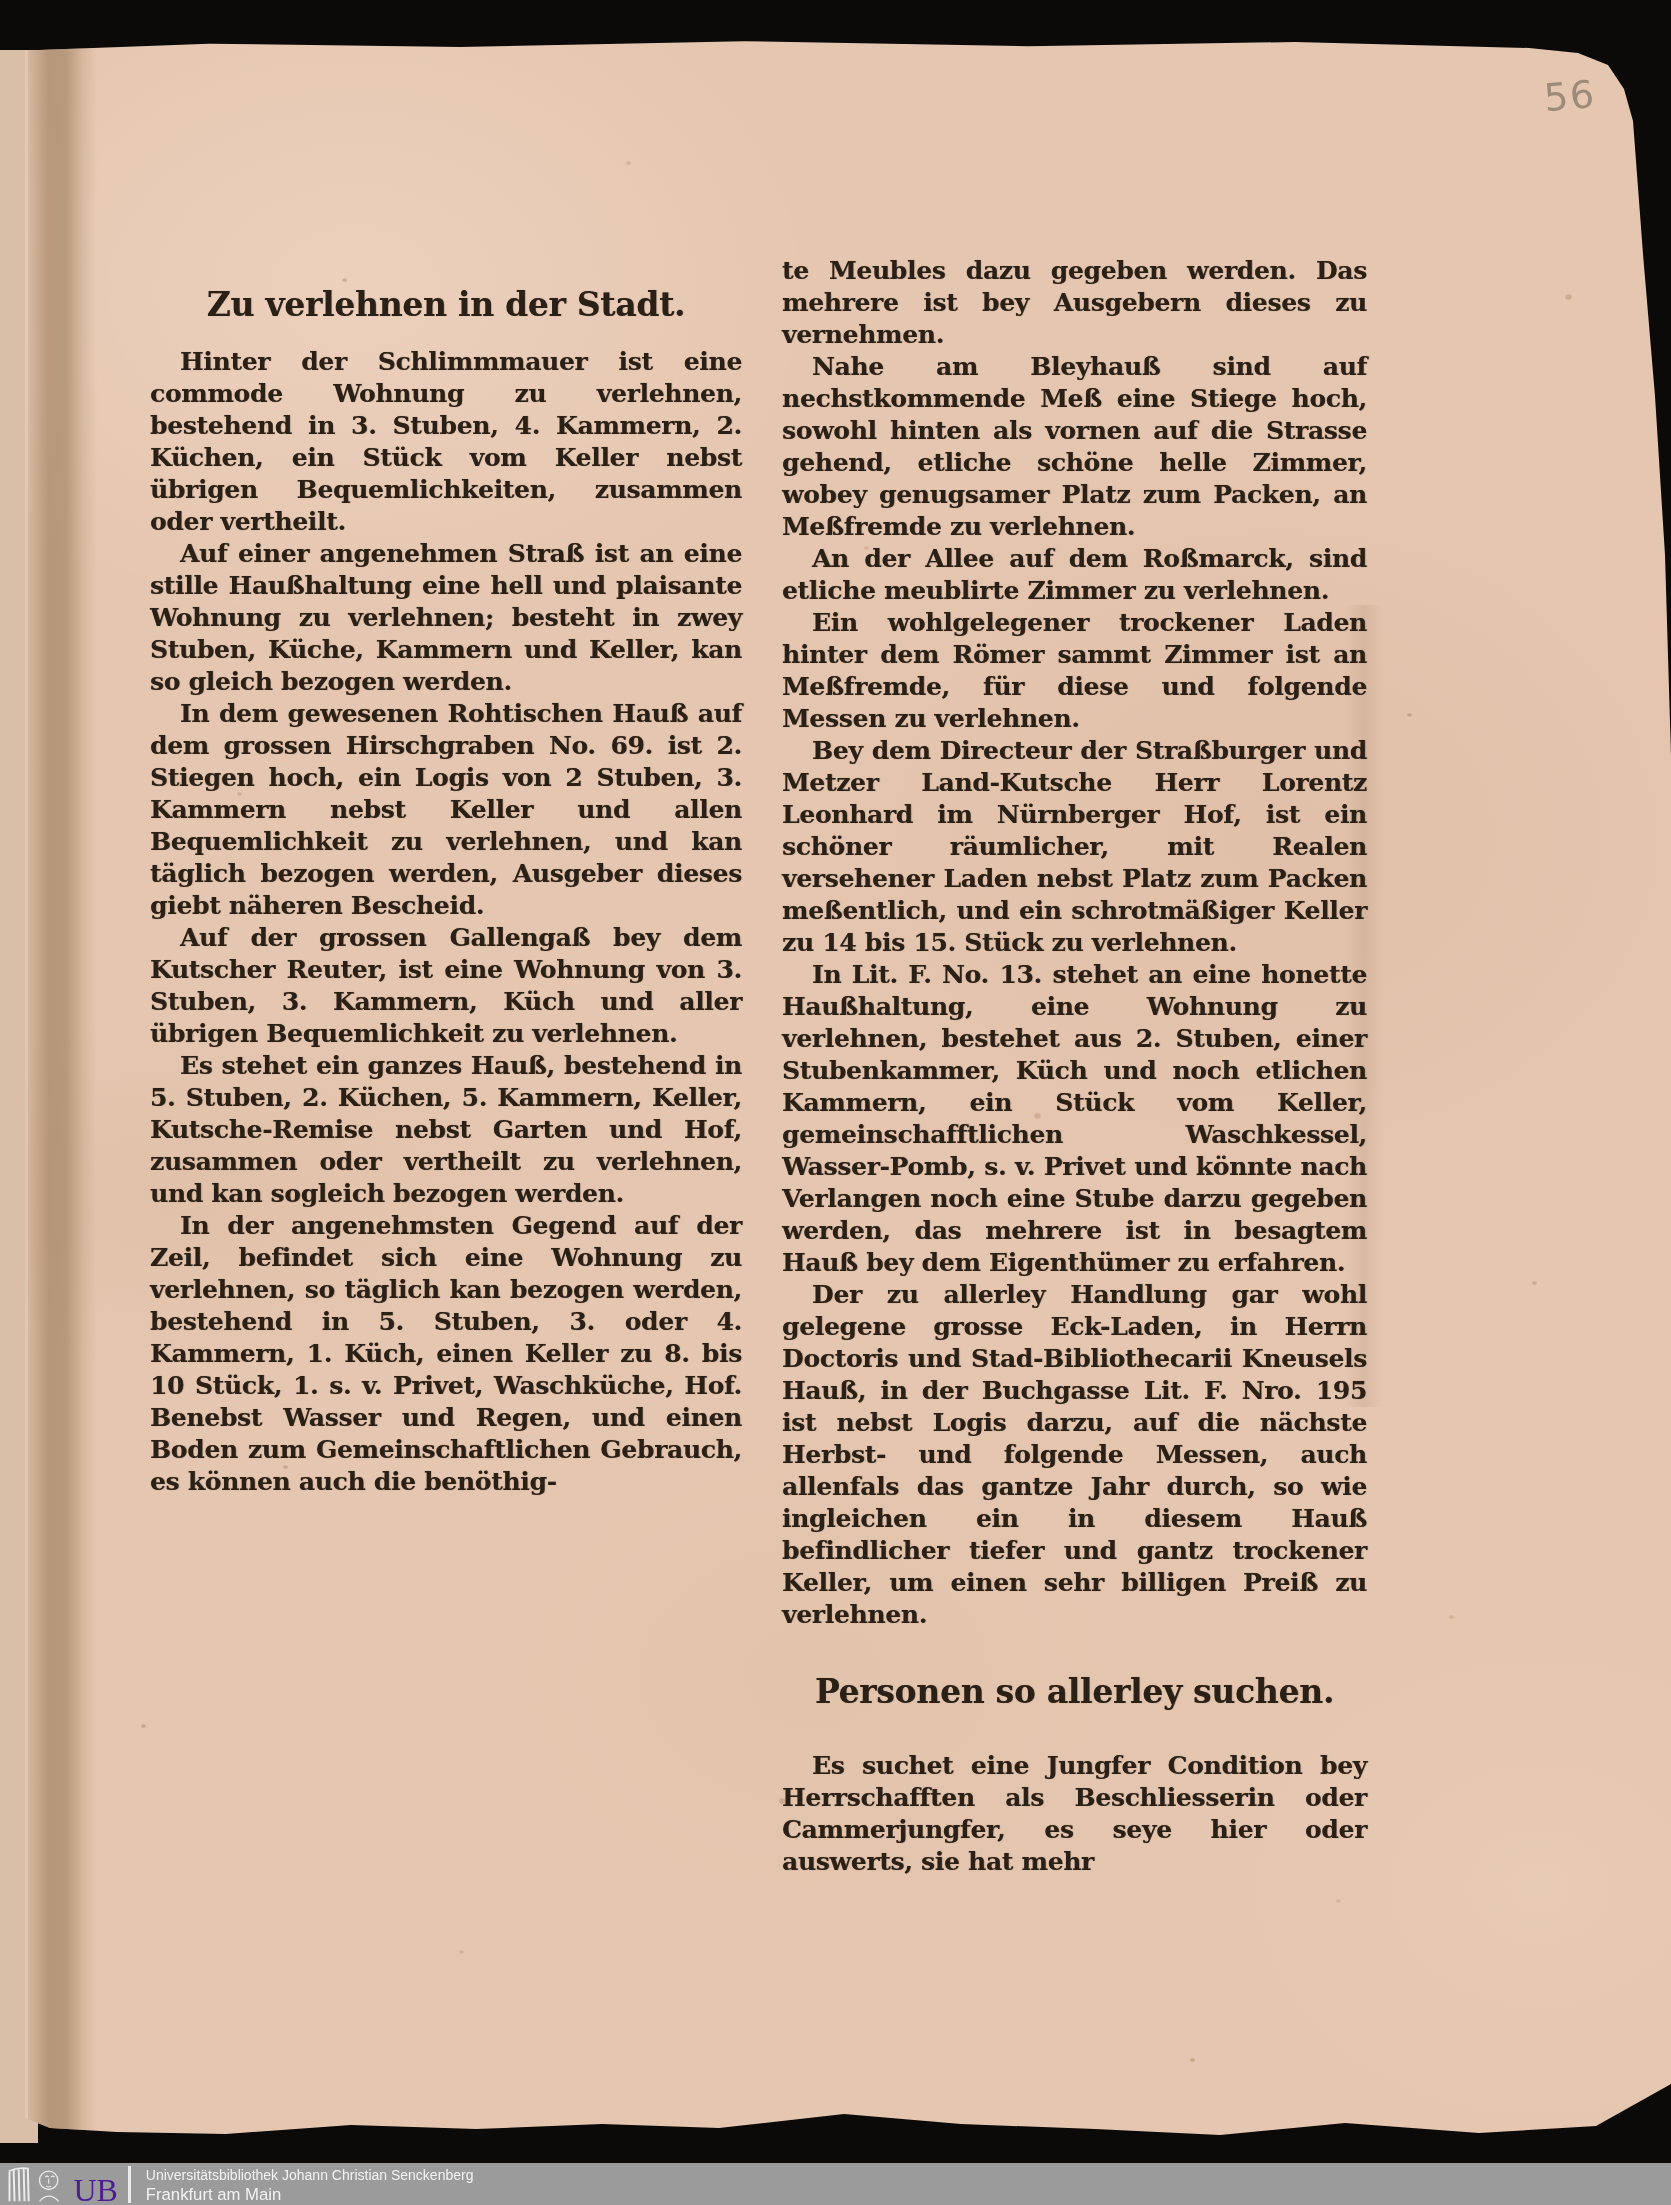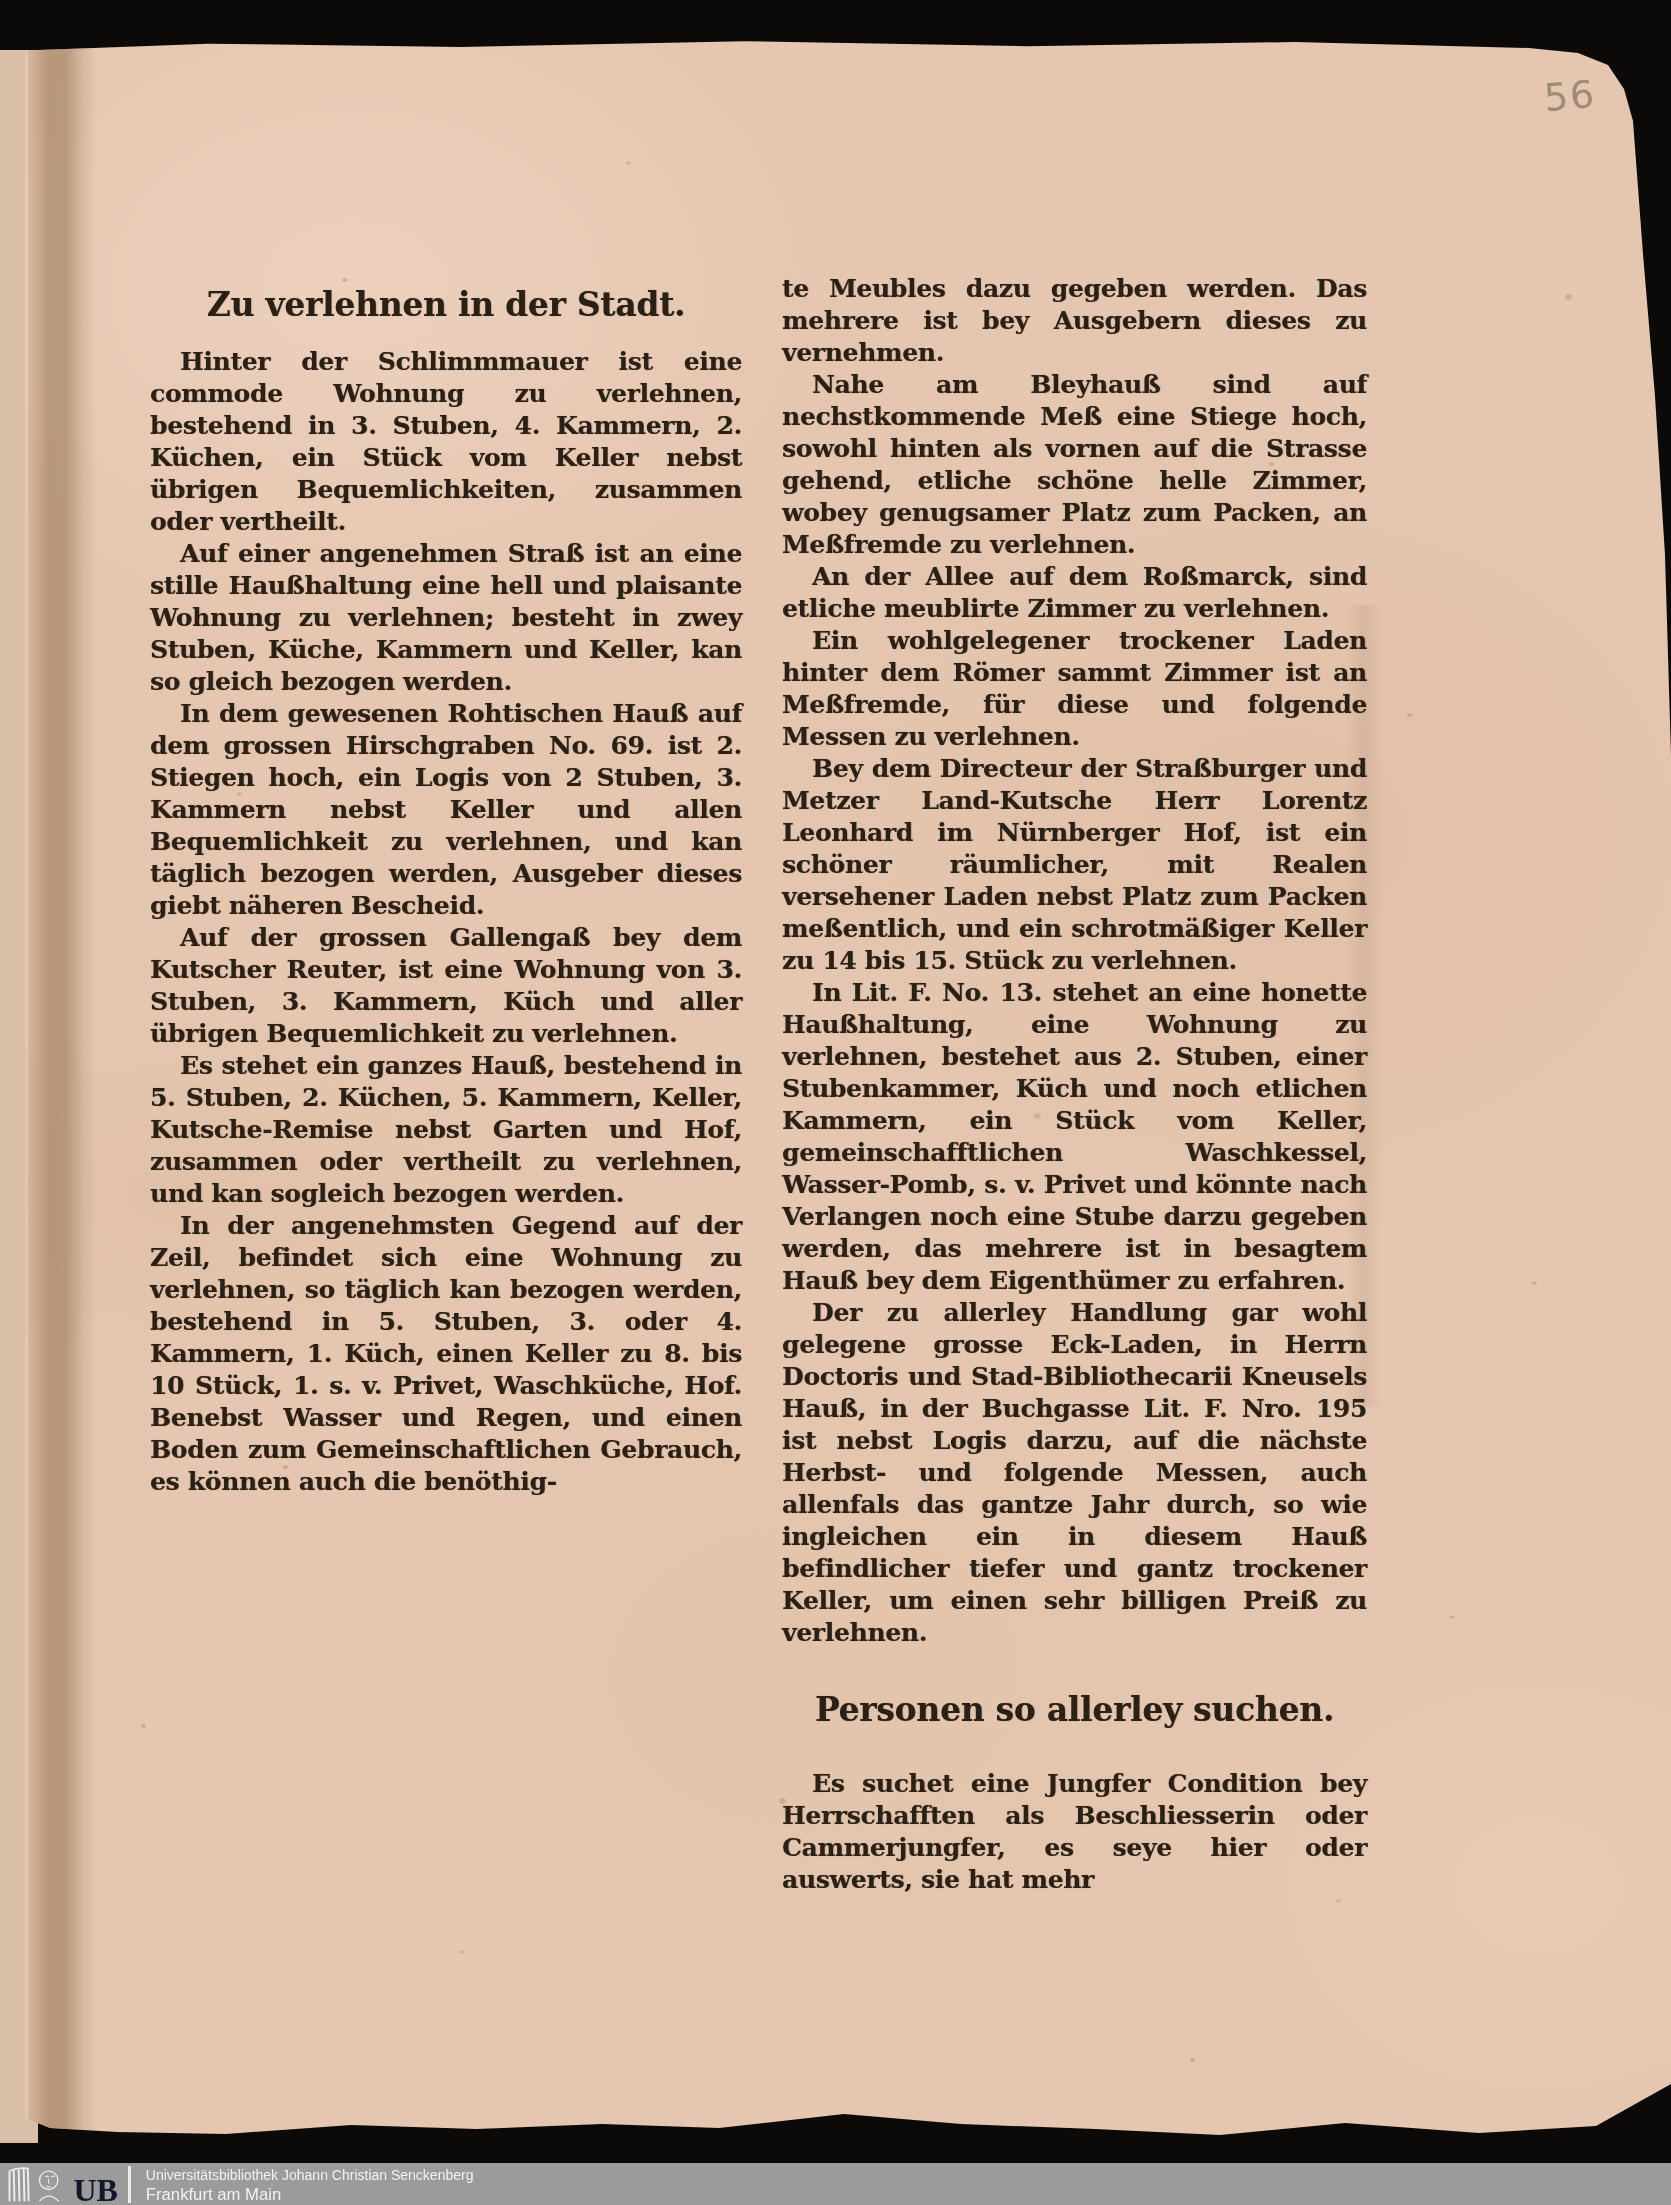--- a/index.html
+++ b/index.html
@@ -53,28 +53,28 @@
 
   
   .col{position:absolute;color:#2b2015;font-weight:700;font-size:25px;line-height:32px;
        text-align:justify;letter-spacing:-0.3px;
        text-shadow:0.4px 0.4px 0.8px rgba(40,28,15,.5);}
   .col p{margin:0;text-indent:30px;}
   .col p.noindent{text-indent:0;}
   .heading{font-size:33px;font-weight:700;text-align:center;text-indent:0;margin:23.4px 0 25px;}
   .heading2{margin:45px 0 42px;}
   .col-left{left:125px;top:229px;width:592px;}
-  .col-right{left:757px;top:236px;width:585px;}
+  .col-right{left:757px;top:218px;width:585px;}
 
   
   .footer-bar{position:absolute;left:0;bottom:0;width:1671px;height:42px;background:#9b9b9b;
               display:flex;align-items:center;font-family:"Liberation Sans",sans-serif;}
   .footer-logo{margin-left:6.7px;display:flex;align-items:center;gap:6.7px;height:37px;
                padding-right:10px;border-right:3.3px solid #ececec;}
-  .ub{font-family:"Liberation Serif",serif;font-weight:700;font-size:32px;color:#0f172a;line-height:1;margin-top:12px;}
+  .ub{font-family:"Liberation Serif",serif;font-weight:400;font-size:32px;color:#4c1d95;line-height:1;margin-top:12px;}
   .footer-text{margin-left:15px;color:#f2f2f2;}
   .fl1{font-size:14px;line-height:20px;}
   .fl2{font-size:16.7px;line-height:19px;}
 </style>
 </head>
 <body>
 
 <div class="scan">
 
   <div class="under-page"></div>

